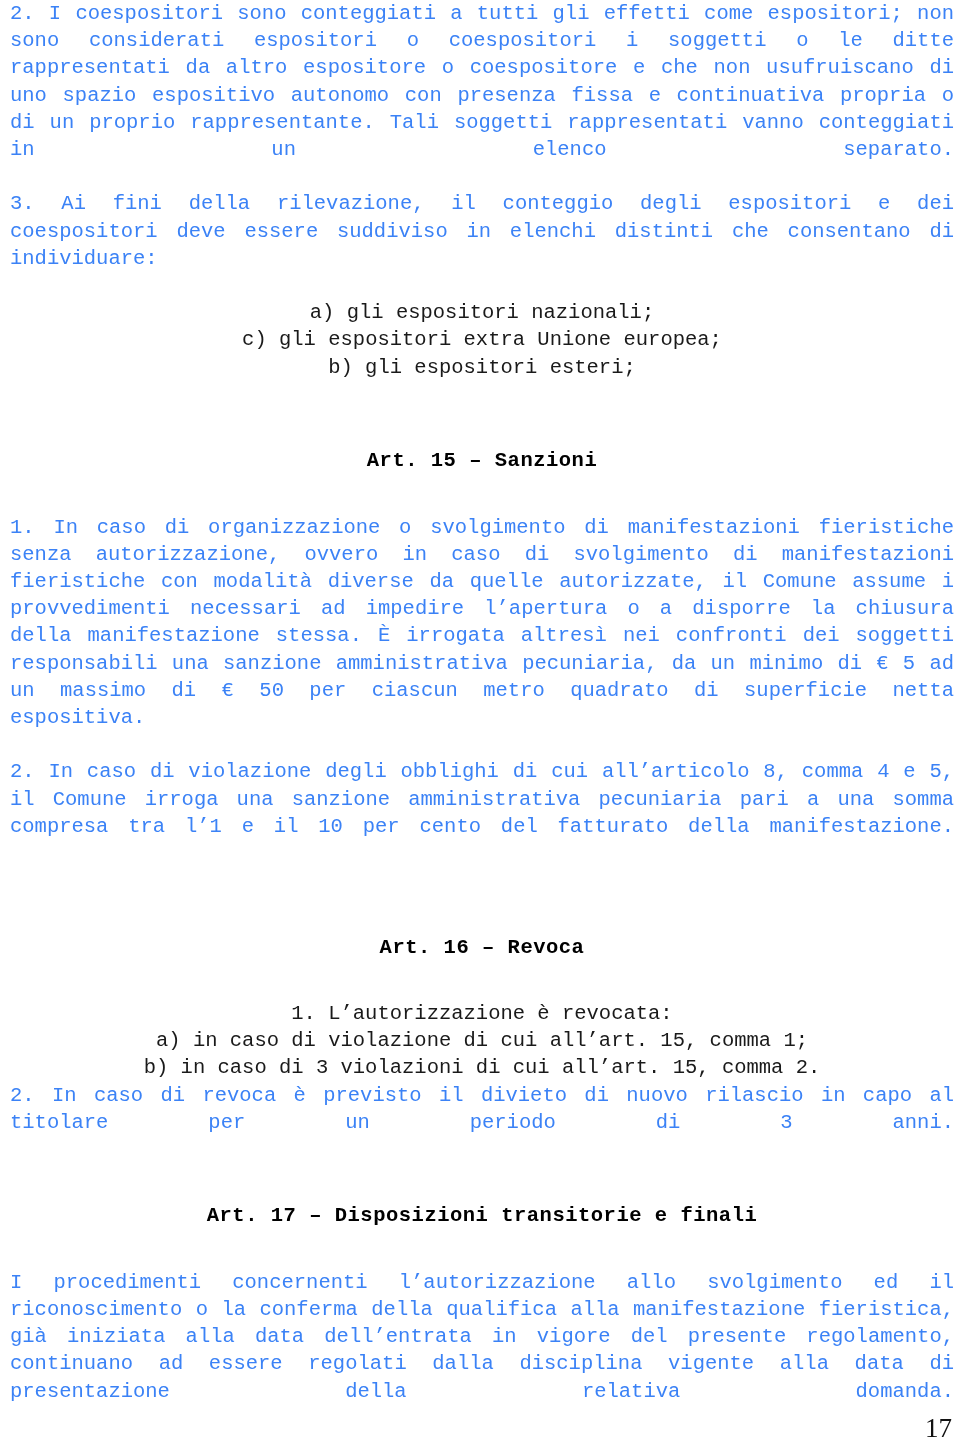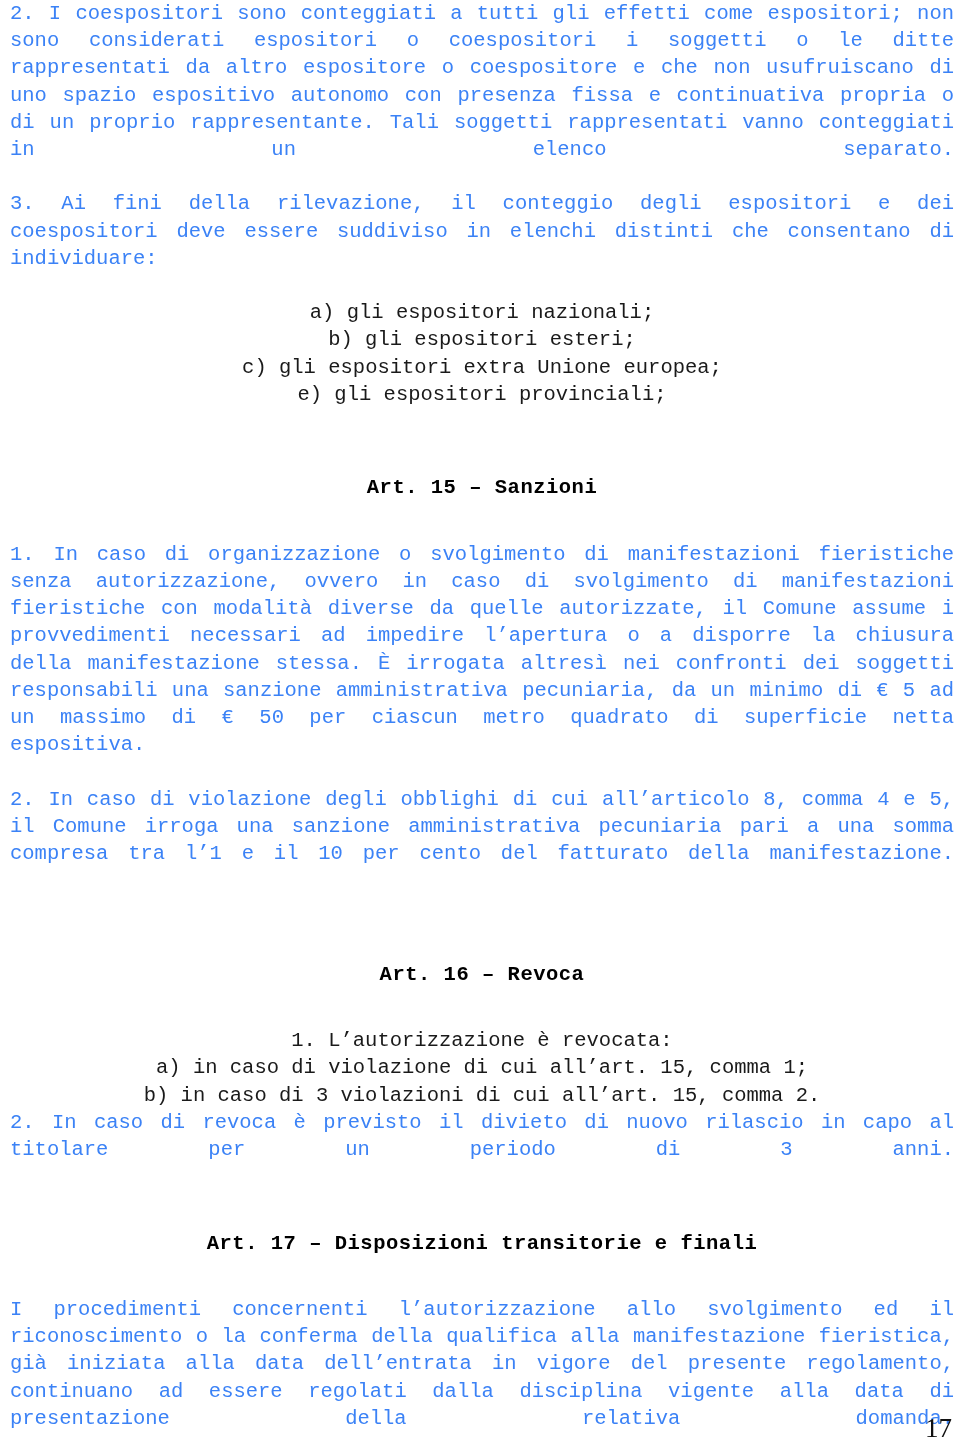--- a/index.html
+++ b/index.html
@@ -80,23 +80,22 @@
   }
 </style>
 </head>
 <body>
 
 <div class="page">
   <div class="content" id="doc-body">
       <div class="para">2. I coespositori sono conteggiati a tutti gli effetti come espositori; non sono considerati espositori o coespositori i soggetti o le ditte rappresentati da altro espositore o coespositore e che non usufruiscano di uno spazio espositivo autonomo con presenza fissa e continuativa propria o di un proprio rappresentante. Tali soggetti rappresentati vanno conteggiati in un elenco separato.</div>
       <div class="para">3. Ai fini della rilevazione, il conteggio degli espositori e dei coespositori deve essere suddiviso in elenchi distinti che consentano di individuare:</div>
       <div class="line">a) gli espositori nazionali;</div>
+      <div class="line">c) gli espositori extra Unione europea;</div>
       <div class="line">b) gli espositori esteri;</div>
-      <div class="line">c) gli espositori extra Unione europea;</div>
-      <div class="line">e) gli espositori provinciali;</div>
       <div class="spacer-2"></div>
       <div class="heading">Art. 15 – Sanzioni</div>
       <div class="spacer-1"></div>
       <div class="para">1. In caso di organizzazione o svolgimento di manifestazioni fieristiche senza autorizzazione, ovvero in caso di svolgimento di manifestazioni fieristiche con modalità diverse da quelle autorizzate, il Comune assume i provvedimenti necessari ad impedire l’apertura o a disporre la chiusura della manifestazione stessa. È irrogata altresì nei confronti dei soggetti responsabili una sanzione amministrativa pecuniaria, da un minimo di € 5 ad un massimo di € 50 per ciascun metro quadrato di superficie netta espositiva.</div>
       <div class="para">2. In caso di violazione degli obblighi di cui all’articolo 8, comma 4 e 5, il Comune irroga una sanzione amministrativa pecuniaria pari a una somma compresa tra l’1 e il 10 per cento del fatturato della manifestazione.</div>
       <div class="spacer-2"></div>
       <div class="heading">Art. 16 – Revoca</div>
       <div class="spacer-1"></div>
       <div class="line">1. L’autorizzazione è revocata:</div>
       <div class="line">a) in caso di violazione di cui all’art. 15, comma 1;</div>

